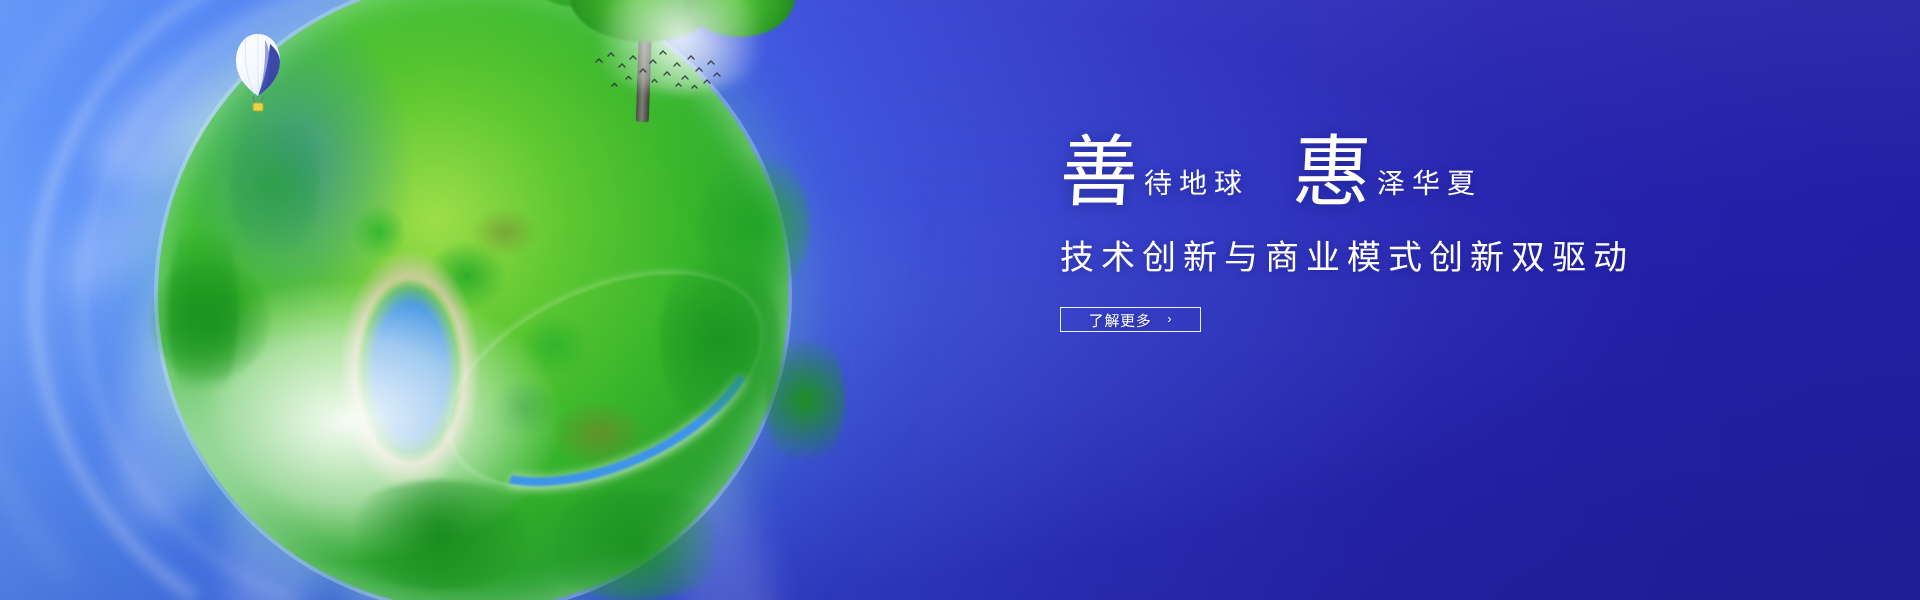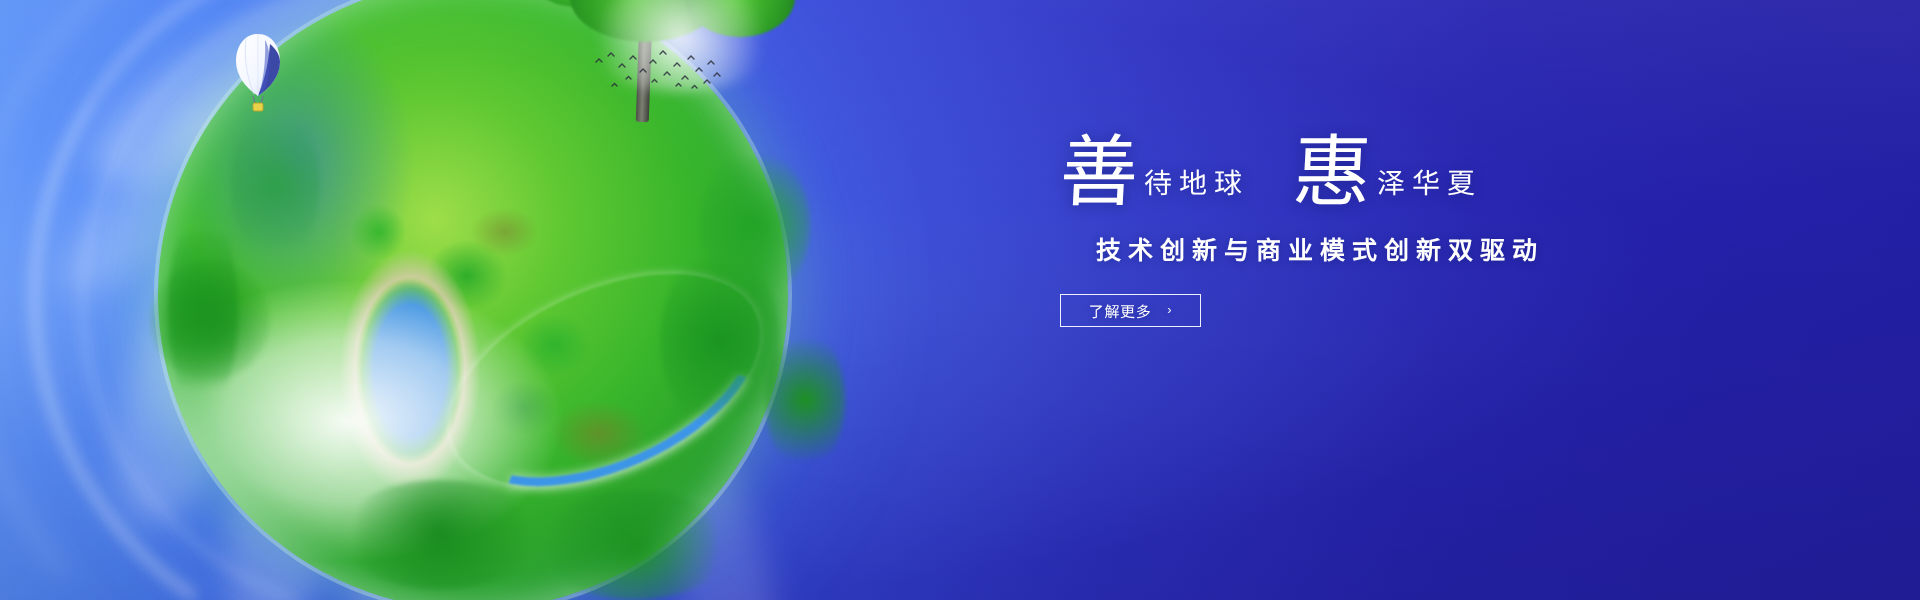--- a/index.html
+++ b/index.html
@@ -151,37 +151,36 @@
   }
   .hl-small{
     font-family:"Liberation Serif","DejaVu Serif",serif;
     font-size:28px;font-weight:400;letter-spacing:7px;
     padding-left:6px;position:relative;top:-6px;
   }
   .hl-gap{display:inline-block;width:44px;}
 
   .subtitle{
     margin-top:26px;
-    font-size:25px;font-weight:700;letter-spacing:7px;
+    font-size:34px;font-weight:400;letter-spacing:7px;
     color:#ffffff;
     text-shadow:0 1px 9px rgba(10,20,90,.42);
     white-space:nowrap;
-    margin-left:36px;
   }
   .desc{
     margin-top:21px;
     font-size:17px;font-weight:400;letter-spacing:.4px;
     color:#f2f4ff;
     text-shadow:0 1px 7px rgba(10,20,90,.40);
     white-space:nowrap;
   }
   .cta{
     margin-top:28px;
     display:inline-flex;align-items:center;justify-content:center;gap:16px;
-    width:141px;height:33px;
+    width:141px;height:25px;
     border:1px solid rgba(255,255,255,.92);
     background:transparent;
     color:#fff;font-size:15px;letter-spacing:.6px;
     cursor:pointer;
     font-family:"Liberation Sans","DejaVu Sans",sans-serif;
     text-shadow:0 1px 6px rgba(10,20,90,.4);
   }
   .cta .chev{font-size:13px;line-height:1;opacity:.95;position:relative;top:-1px;}
 </style>
 </head>

